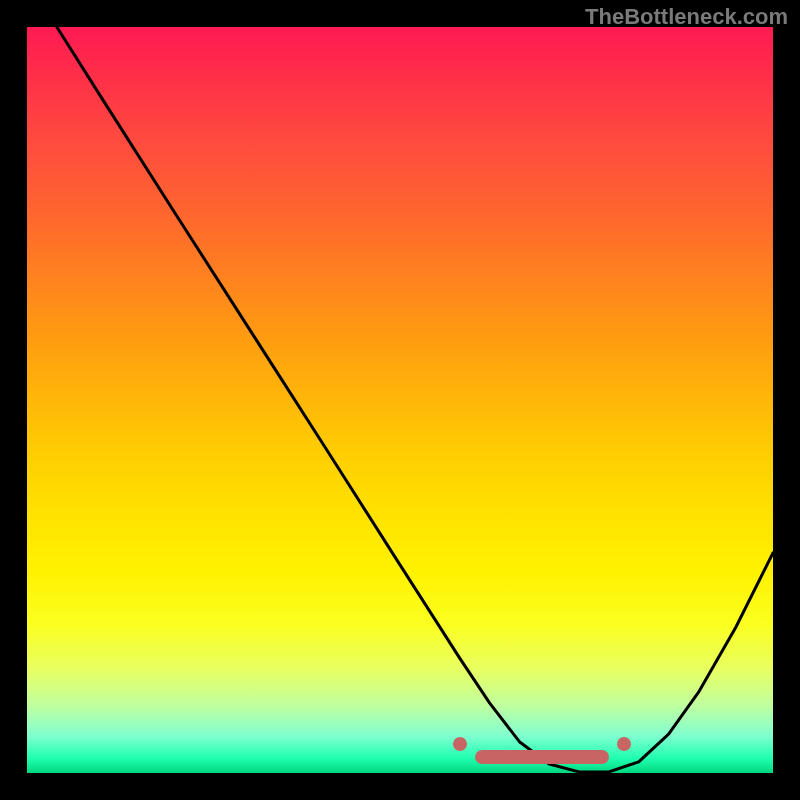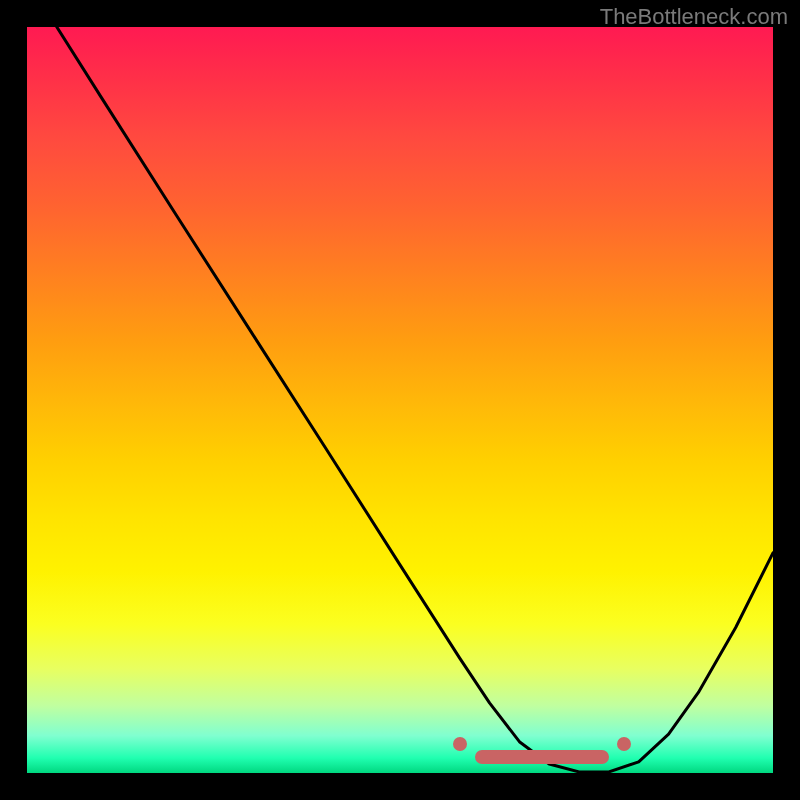--- a/index.html
+++ b/index.html
@@ -10,21 +10,21 @@
     position: relative;
     font-family: Arial, sans-serif;
     overflow: hidden;
   }
   .watermark {
     position: absolute;
     top: 4px;
     right: 12px;
     color: #7a7a7a;
     font-size: 22px;
-    font-weight: 400;
+    font-weight: 700;
     z-index: 10;
     margin-left: 44px;
   }
   .plot-area {
     position: absolute;
     left: 27px;
     top: 27px;
     width: 746px;
     height: 746px;
     overflow: hidden;

